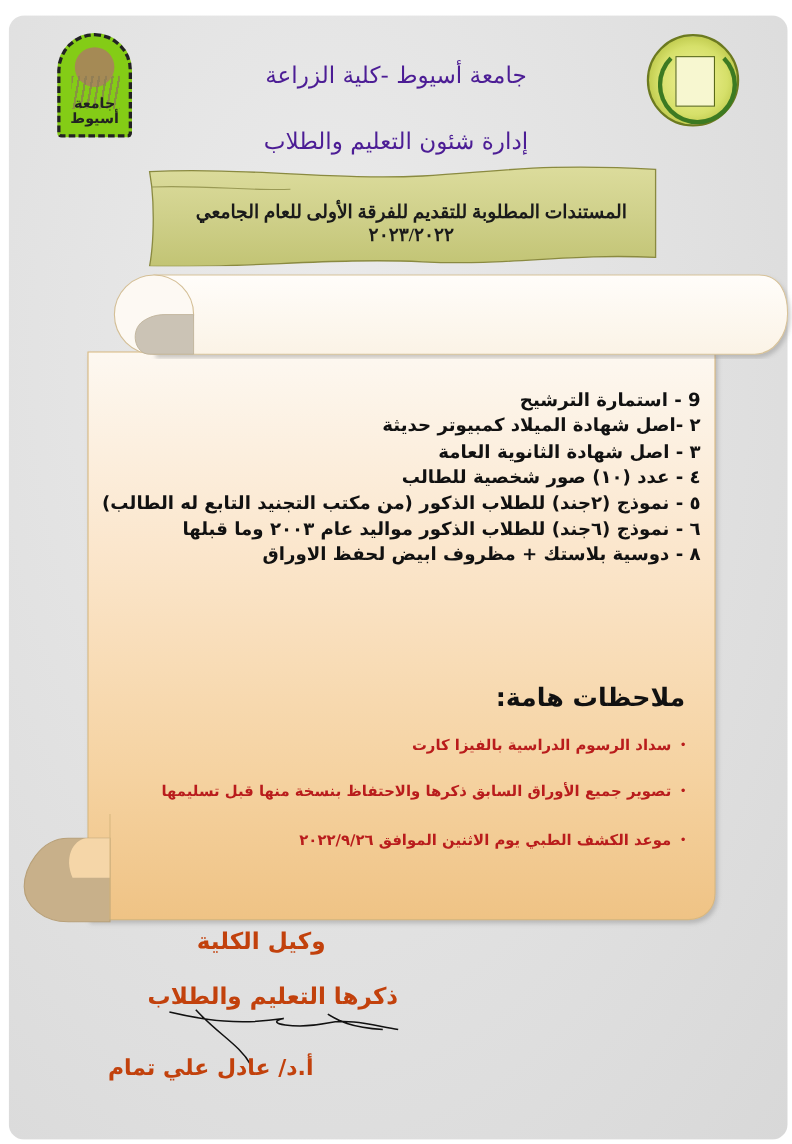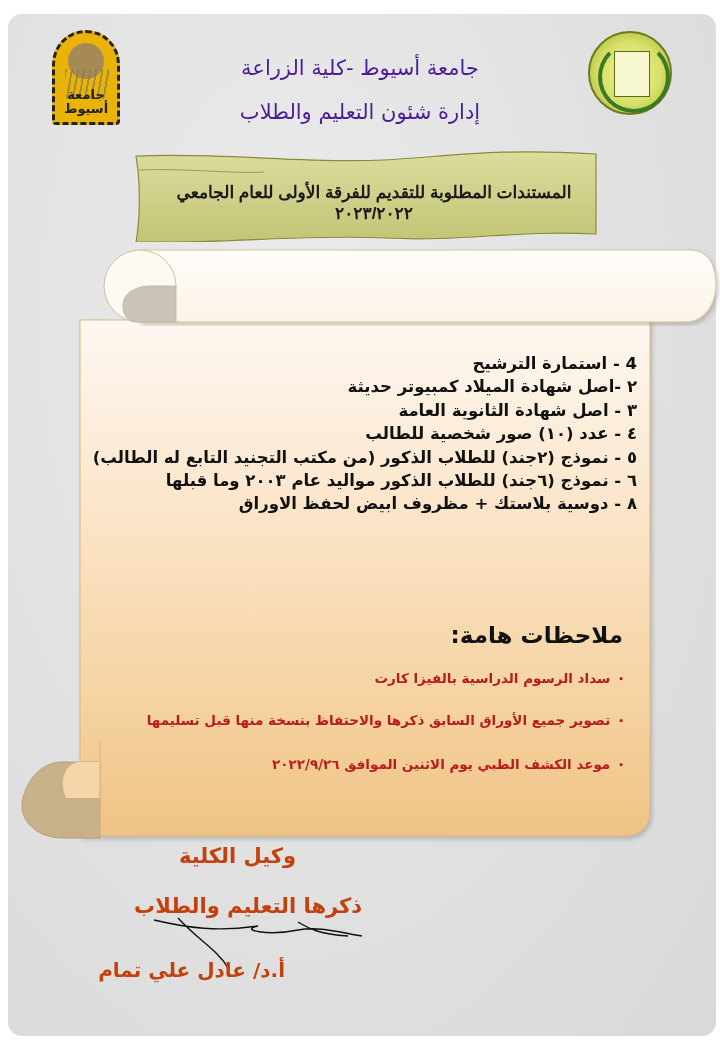--- a/index.html
+++ b/index.html
@@ -1,31 +1,31 @@
 <!DOCTYPE html>
 <html><head>
 <meta charset="utf-8">
 <style>
   html,body{margin:0;padding:0;}
   body{width:720px;height:1040px;background:#ffffff;position:relative;overflow:hidden;font-family:"DejaVu Sans","Liberation Sans",sans-serif;}
   .card{position:absolute;left:8px;top:14px;width:708px;height:1022px;background:#e0e0e0;border-radius:14px;
     background-image:radial-gradient(ellipse at 40% 30%, #ebebeb 0%, #dedede 70%, #d8d8d8 100%);}
   .hdr{position:absolute;left:0;right:0;text-align:center;font-weight:normal;color:#4c1d95;direction:rtl;}
   .hdr1{top:56px;font-size:21px;left:120px;right:120px;}
-  .hdr2{top:100px;font-size:21px;left:120px;right:120px;}
-  .logo-left{position:absolute;left:52px;top:30px;width:68px;height:95px;background:#eab308;border:3px dashed #222;border-radius:34px 34px 4px 4px;box-sizing:border-box;}
+  .hdr2{top:116px;font-size:21px;left:120px;right:120px;}
+  .logo-left{position:absolute;left:52px;top:30px;width:68px;height:95px;background:#84cc16;border:3px dashed #222;border-radius:34px 34px 4px 4px;box-sizing:border-box;}
   .logo-left .sun{position:absolute;left:13px;top:10px;width:36px;height:36px;border-radius:50%;background:#a58a55;}
   .logo-left .txt{position:absolute;left:4px;right:4px;bottom:6px;font-size:13px;font-weight:bold;text-align:center;direction:rtl;line-height:14px;color:#222;}
   .logo-left .rays{position:absolute;left:10px;top:36px;width:44px;height:30px;background:repeating-linear-gradient(100deg,#8a7a55 0 2px,transparent 2px 6px);opacity:.7;}
   .logo-right{position:absolute;left:588px;top:31px;width:84px;height:84px;border-radius:50%;background:radial-gradient(circle,#f3f29a 0%,#d6e06a 55%,#b8c344 80%,#7c8a2a 100%);border:2px solid #6c7a20;box-sizing:border-box;}
   .logo-right .inner{position:absolute;left:24px;top:18px;width:34px;height:44px;background:#f7f7d0;border:1px solid #5a6a18;}
   .logo-right .wreath{position:absolute;left:8px;top:8px;width:64px;height:64px;border-radius:50%;border:4px solid #3c7a22;border-top-color:transparent;}
   .banner{position:absolute;left:134px;top:150px;width:464px;height:90px;}
   .banner svg{position:absolute;left:0;top:0;}
-  .banner .bt{position:absolute;left:16px;right:0;top:32px;text-align:center;font-size:17px;font-weight:bold;color:#1a1a1a;direction:rtl;font-family:Liberation Sans, sans-serif;}
+  .banner .bt{position:absolute;left:16px;right:0;top:32px;text-align:center;font-size:17px;font-weight:bold;color:#1a1a1a;direction:rtl;font-family:Liberation Serif, serif;}
   .scroll{position:absolute;left:0;top:0;}
   .list{position:absolute;right:83px;top:352px;width:520px;direction:rtl;text-align:right;font-weight:bold;font-size:16.5px;color:#111;line-height:23.4px;}
   .list div{white-space:nowrap;}
   .notes-title{position:absolute;right:97px;top:622px;direction:rtl;font-weight:bold;font-size:23px;color:#111;}
   .note{position:absolute;right:96px;direction:rtl;font-weight:bold;font-size:13.5px;color:#b91c1c;white-space:nowrap;}
   .note .dot{font-size:9px;margin-left:8px;vertical-align:middle;}
   .sig{position:absolute;direction:rtl;font-weight:bold;color:#c2410c;white-space:nowrap;}
 </style>
 </head>
 <body>
@@ -82,21 +82,21 @@
   <path d="M100,762 L62,762 C36,762 22,790 22,806 C22,824 40,838 62,838 L100,838 Z" fill="#c8b08a" stroke="#b8a078" stroke-width="1"></path>
   <path d="M100,762 L78,762 C66,764 58,780 66,798 L100,798 Z" fill="#f5d6a8"></path>
   <path d="M100,740 L100,836" stroke="#d8b880" stroke-width="1"></path>
 
   <path d="M140,250 L690,250 C710,250 716,268 716,285 C716,304 704,322 686,322 L140,322 Z" fill="url(#toproll)" stroke="#d8c39a" stroke-width="1" filter="url(#sh)"></path>
   <ellipse cx="140" cy="286" rx="36" ry="36" fill="#fdf9f3" stroke="#d4bf96" stroke-width="1"></ellipse>
   <path d="M176,286 L176,322 L136,322 C122,322 118,300 130,292 C136,288 142,286 150,286 Z" fill="#cbc3b5" stroke="#bfb39a" stroke-width="0.8"></path>
 </svg>
 
 <div class="list">
-  <div>4 - استمارة الترشيح</div>
+  <div>9 - استمارة الترشيح</div>
   <div>٢ -اصل شهادة الميلاد كمبيوتر حديثة</div>
   <div>٣ - اصل شهادة الثانوية العامة</div>
   <div>٤ - عدد (١٠) صور شخصية للطالب</div>
   <div>٥ - نموذج (٢جند) للطلاب الذكور (من مكتب التجنيد التابع له الطالب)</div>
   <div>٦ - نموذج (٦جند) للطلاب الذكور مواليد عام ٢٠٠٣  وما قبلها</div>
   <div>٨ - دوسية بلاستك + مظروف ابيض لحفظ الاوراق</div>
 </div>
 
 <div class="notes-title">ملاحظات هامة:</div>
 <div class="note" style="top:670px;">

